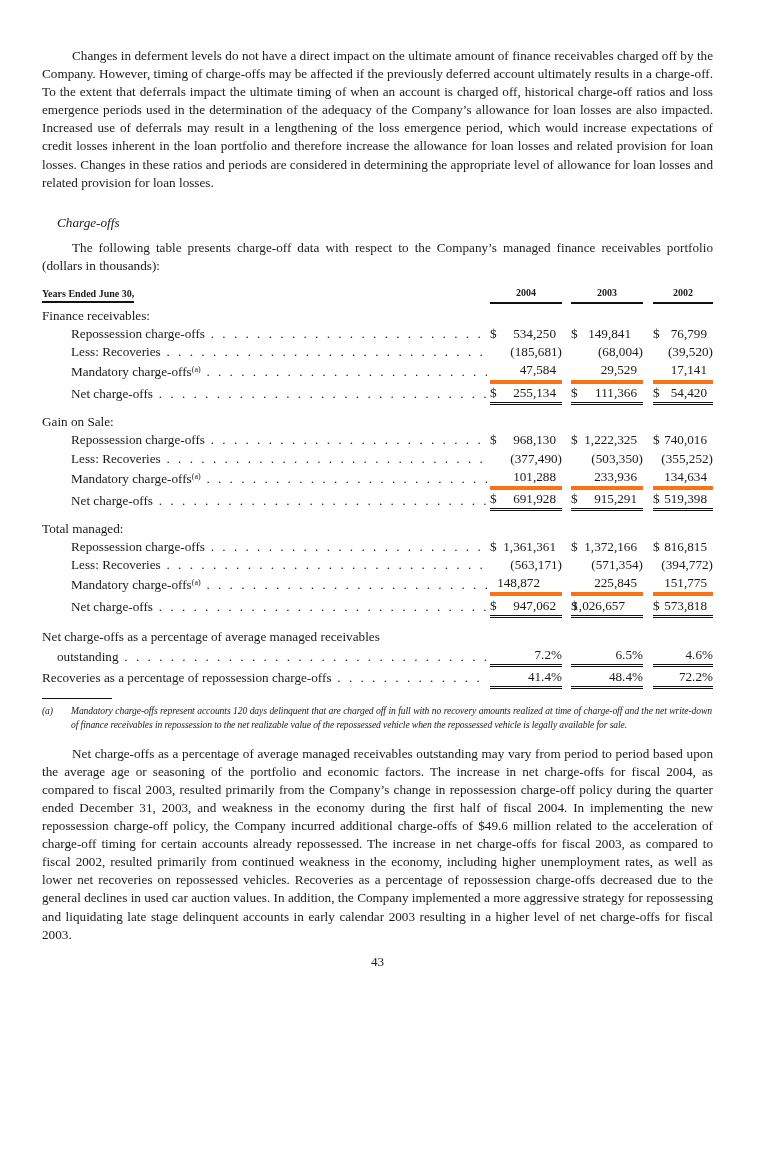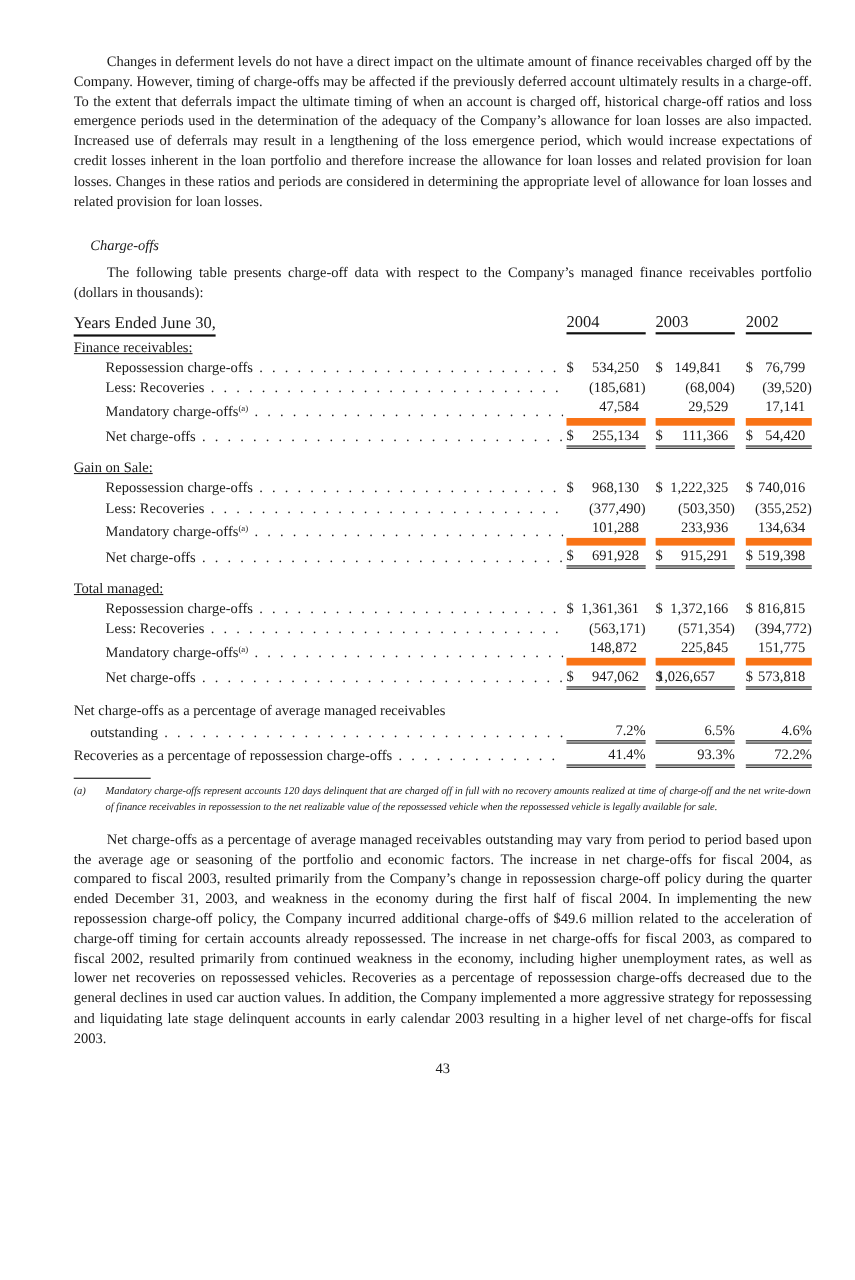--- a/index.html
+++ b/index.html
@@ -1,51 +1,51 @@
 <!DOCTYPE html>
 <html><head>
 <meta charset="utf-8">
 <style>
   html, body { margin: 0; padding: 0; background: #ffffff; }
   body {
     width: 777px; height: 1164px; position: relative; overflow: hidden;
     font-family: "Liberation Serif", "DejaVu Serif", serif;
     color: #1a1a1a; font-size: 13.2px; line-height: 18.1px;
   }
-  .page { position: absolute; left: 67px; top: 47px; width: 671px; }
+  .page { position: absolute; left: 42px; top: 47px; width: 671px; }
   p.body-para { margin: 0; text-align: justify; text-indent: 30px; }
   .section-heading { font-style: italic; margin: 22px 0 0 15px; }
   .intro { margin-top: 7px !important; }
 
   table.co { border-collapse: collapse; margin-top: 9px; width: 690px; table-layout: fixed; }
   table.co td { padding: 0; height: 18.3px; white-space: nowrap; vertical-align: bottom; }
   col.c-label { width: 445px; }
   col.c-gap1 { width: 3px; }
   col.c-v1 { width: 72px; }
   col.c-gap2 { width: 9px; }
   col.c-v2 { width: 72px; }
   col.c-gap3 { width: 10px; }
   col.c-v3 { width: 60px; }
   col.c-tail { width: 19px; }
 
-  .hdr td { font-weight: normal; font-size: 15px; height: 16px; padding-bottom: 2px; }
-  .hdr .yr { text-align: left; border-bottom: 2px solid #111; }
+  .hdr td { font-weight: bold; font-size: 10px; height: 16px; padding-bottom: 2px; }
+  .hdr .yr { text-align: center; border-bottom: 2px solid #111; }
   .hdr .label-h span { border-bottom: 2px solid #111; padding-bottom: 2px; }
 
   .lbl { position: relative; overflow: hidden; }
   .lbl .dots { letter-spacing: 2.5px; }
   .ind { padding-left: 29px !important; }
   .ind2 { padding-left: 15px !important; }
-  .group td.lbl { padding-top: 4px; text-decoration: underline; }
+  .group td.lbl { padding-top: 4px; }
   sup { font-size: 8px; line-height: 0; vertical-align: 4px; }
 
   .num { text-align: right; position: relative; }
   .num .dol { position: absolute; left: 0; }
   .num.pct { padding-right: 0; }
-  .under { border-bottom: 7px solid #f97316; }
+  .under { border-bottom: 4px solid #f97316; }
   .dbl td.num { border-bottom: 3px double #111; }
   .dbl td { padding-bottom: 2px; height: 22px; }
   .space-above td { padding-top: 6px; }
 
   .fn-rule { width: 70px; border-top: 1.5px solid #111; margin-top: 9px; }
   .footnote {
     display: flex; font-style: italic; font-size: 9.6px; line-height: 14.5px;
     margin-top: 5px; letter-spacing: -0.1px;
   }
   .footnote .fn-mark { width: 29px; flex: none; }
@@ -189,21 +189,21 @@
           <td class="num"><span>(563,171)</span></td>
           <td></td>
           <td class="num"><span>(571,354)</span></td>
           <td></td>
           <td class="num"><span>(394,772)</span></td>
           <td></td>
         </tr>
         <tr>
           <td class="lbl ind"><span>Mandatory charge-offs</span><sup>(a)</sup><span class="dots"> . . . . . . . . . . . . . . . . . . . . . . . . . . . . . . . . . . . . . . . . . . . . . . . . . . . . . . . . . . . . . .</span></td>
           <td></td>
-          <td class="num under"><span style="margin-right: 8px;">148,872</span></td>
+          <td class="num under"><span style="margin-right: 22px;">148,872</span></td>
           <td></td>
           <td class="num under"><span style="margin-right: 6px;">225,845</span></td>
           <td></td>
           <td class="num under"><span style="margin-right: 6px;">151,775</span></td>
           <td></td>
         </tr>
         <tr class="dbl space-above">
           <td class="lbl ind"><span>Net charge-offs</span><span class="dots"> . . . . . . . . . . . . . . . . . . . . . . . . . . . . . . . . . . . . . . . . . . . . . . . . . . . . . . . . . . . . . .</span></td>
           <td></td>
           <td class="num"><span class="dol">$</span><span style="margin-right: 6px;">947,062</span></td>
@@ -224,21 +224,21 @@
           <td class="num pct"><span>6.5%</span></td>
           <td></td>
           <td class="num pct"><span>4.6%</span></td>
           <td></td>
         </tr>
         <tr class="dbl space-above">
           <td class="lbl "><span>Recoveries as a percentage of repossession charge-offs</span><span class="dots"> . . . . . . . . . . . . . . . . . . . . . . . . . . . . . . . . . . . . . . . . . . . . . . . . . . . . . . . . . . . . . .</span></td>
           <td></td>
           <td class="num pct"><span>41.4%</span></td>
           <td></td>
-          <td class="num pct"><span>93.3%</span></td>
+          <td class="num pct"><span>48.4%</span></td>
           <td></td>
           <td class="num pct"><span>72.2%</span></td>
           <td></td>
         </tr>
       </tbody>
   </table>
 
   <div class="fn-rule"></div>
   <div class="footnote">
     <span class="fn-mark">(a)</span>

